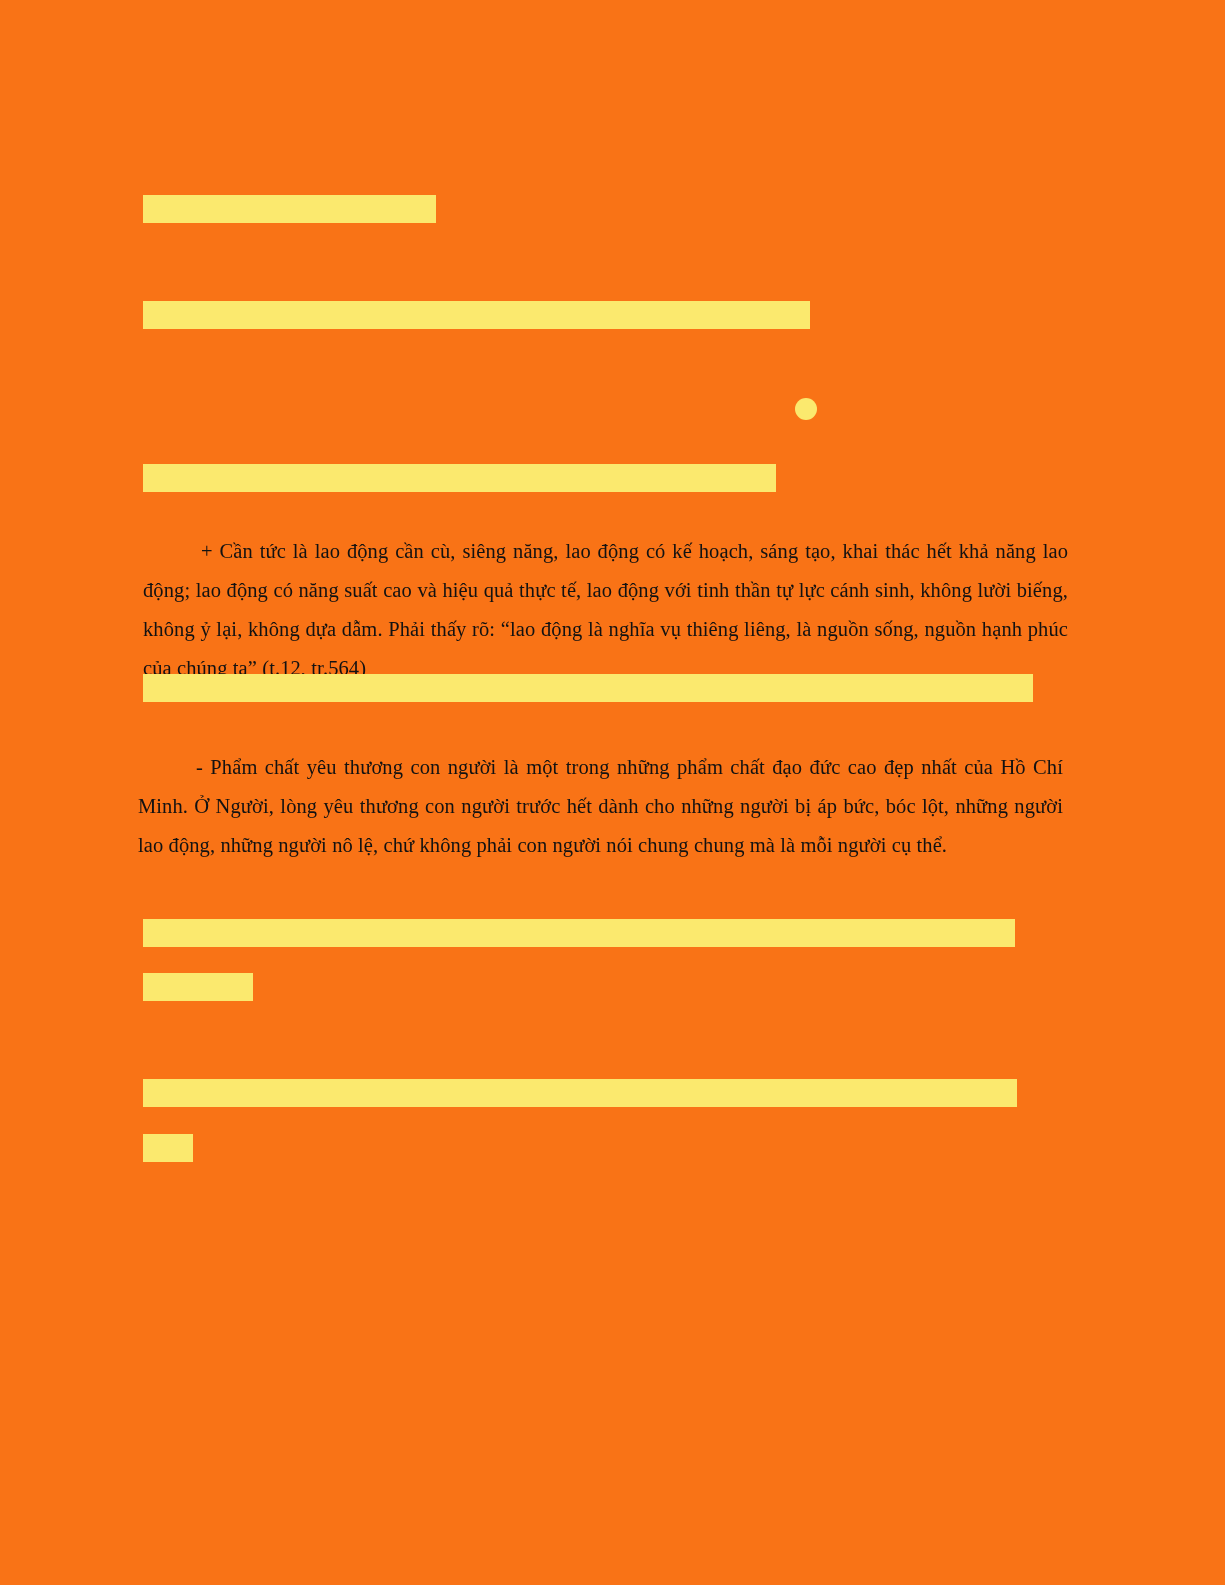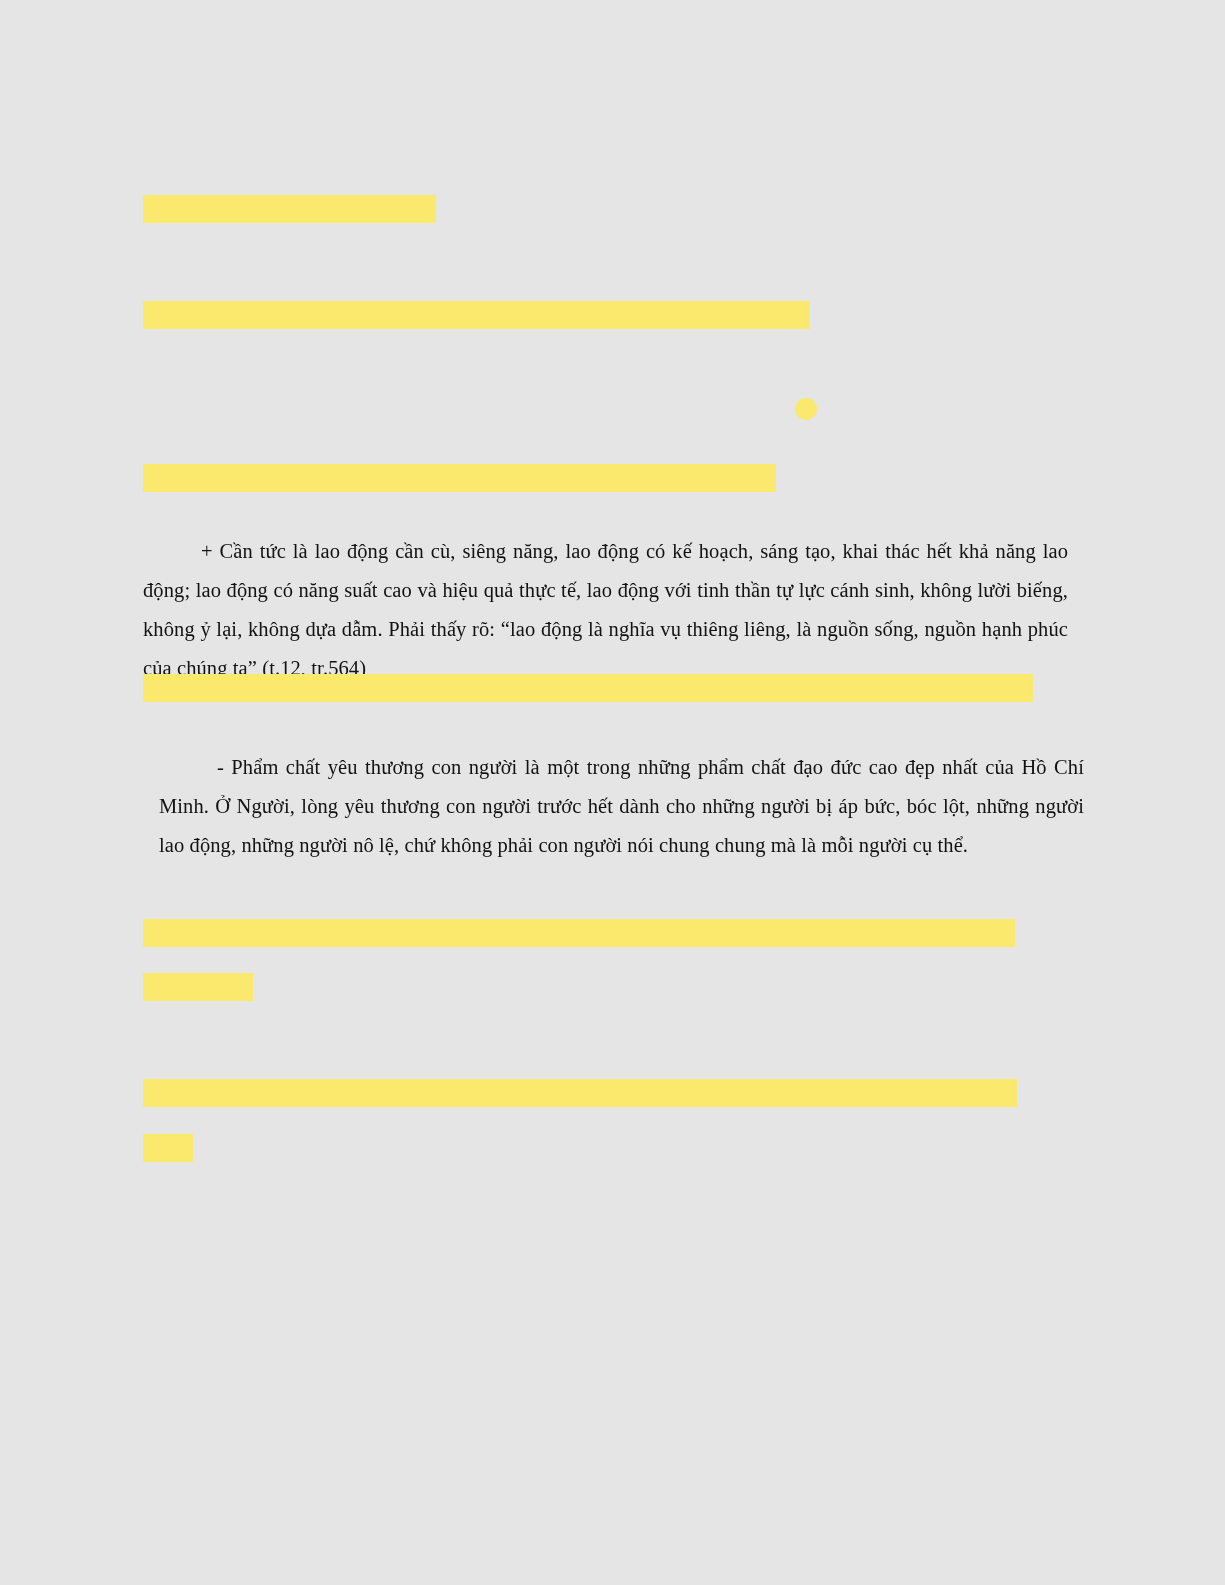--- a/index.html
+++ b/index.html
@@ -11,21 +11,21 @@
     width: 1225px;
     height: 1585px;
     position: relative;
     font-family: "Liberation Serif", serif;
     color: #1a1a1a;
     overflow: hidden;
   }
   .page {
     position: absolute;
     inset: 0;
-    background: #e5e5e5;
+    background: #f97316;
   }
   
   .hl {
     position: absolute;
     background: #fbe96e;
   }
   .hl-dot {
     position: absolute;
     background: #fbe96e;
     border-radius: 50%;
@@ -58,21 +58,21 @@
   <div class="hl-dot" style="left:795px; top:398px; width:22px; height:22px;"></div>
 
   <div class="hl" style="left:143px; top:464px; width:633px; height:28px;"></div>
 
   <p class="para" style="left:143px; top:511px; width:925px;">
     <span class="indent"></span><span>+ Cần tức là lao động cần cù, siêng năng, lao động có kế hoạch, sáng tạo, khai thác hết khả năng lao động; lao động có năng suất cao và hiệu quả thực tế, lao động với tinh thần tự lực cánh sinh, không lười biếng, không ỷ lại, không dựa dẫm. Phải thấy rõ: “lao động là nghĩa vụ thiêng liêng, là nguồn sống, nguồn hạnh phúc của chúng ta” (t.12, tr.564)</span>
   </p>
 
   <div class="hl" style="left:143px; top:674px; width:890px; height:28px;"></div>
 
-  <p class="para" style="left:159px; top:727px; width:925px;">
+  <p class="para" style="left:138px; top:727px; width:925px;">
     <span class="indent"></span><span>- Phẩm chất yêu thương con người là một trong những phẩm chất đạo đức cao đẹp nhất của Hồ Chí Minh. Ở Người, lòng yêu thương con người trước hết dành cho những người bị áp bức, bóc lột, những người lao động, những người nô lệ, chứ không phải con người nói chung chung mà là mỗi người cụ thể.</span>
   </p>
 
   <div class="hl" style="left:143px; top:919px; width:872px; height:28px;"></div>
 
   <div class="hl" style="left:143px; top:973px; width:110px; height:28px;"></div>
 
   <div class="hl" style="left:143px; top:1079px; width:874px; height:28px;"></div>
 
   <div class="hl" style="left:143px; top:1134px; width:50px; height:28px;"></div>

